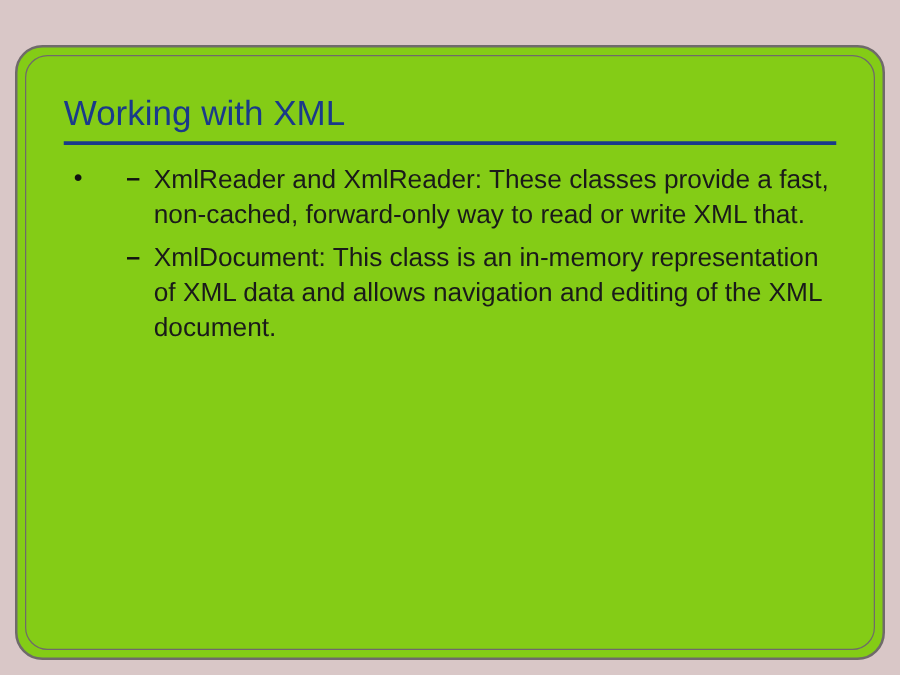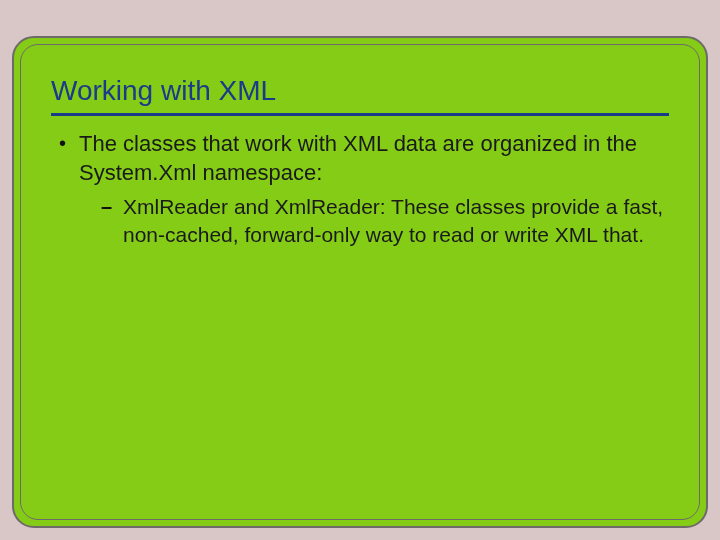--- a/index.html
+++ b/index.html
@@ -82,22 +82,24 @@
 </style>
 </head>
 <body>
 
 <div class="slide-frame">
   <div class="slide-inner">
     <h1 class="title">Working with XML</h1>
     <hr class="title-rule">
     <ul class="top">
       <li>
-        <span>The classes that work with XML data are organized in the System.Xml namespace:</span>
         <ul class="sub">
           <li>
             <span class="b">XmlReader</span><span> and </span><span class="b">XmlReader</span><span>: These classes provide a fast, non-cached, forward-only way to read or write XML that.</span>
+          </li>
+          <li>
+            <span class="b">XmlDocument</span><span>: This class is an in-memory representation of XML data and allows navigation and editing of the XML document.</span>
           </li>
         </ul>
       </li>
     </ul>
   </div>
 </div>
 
 </body></html>

